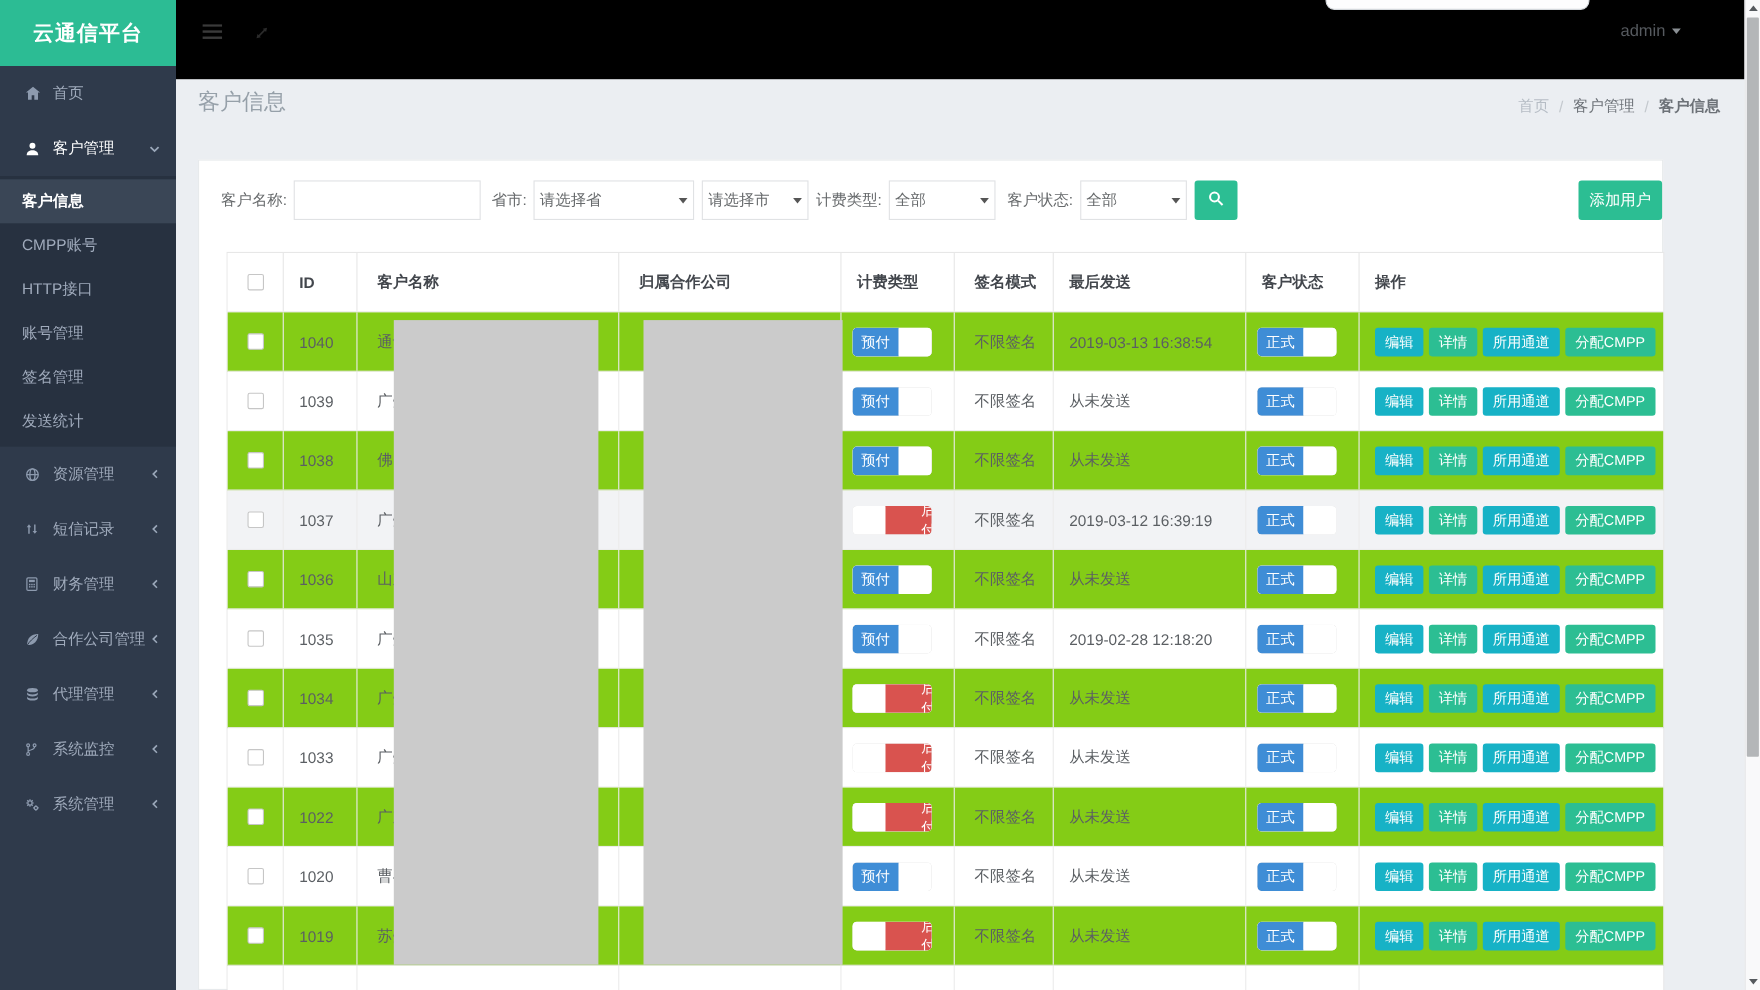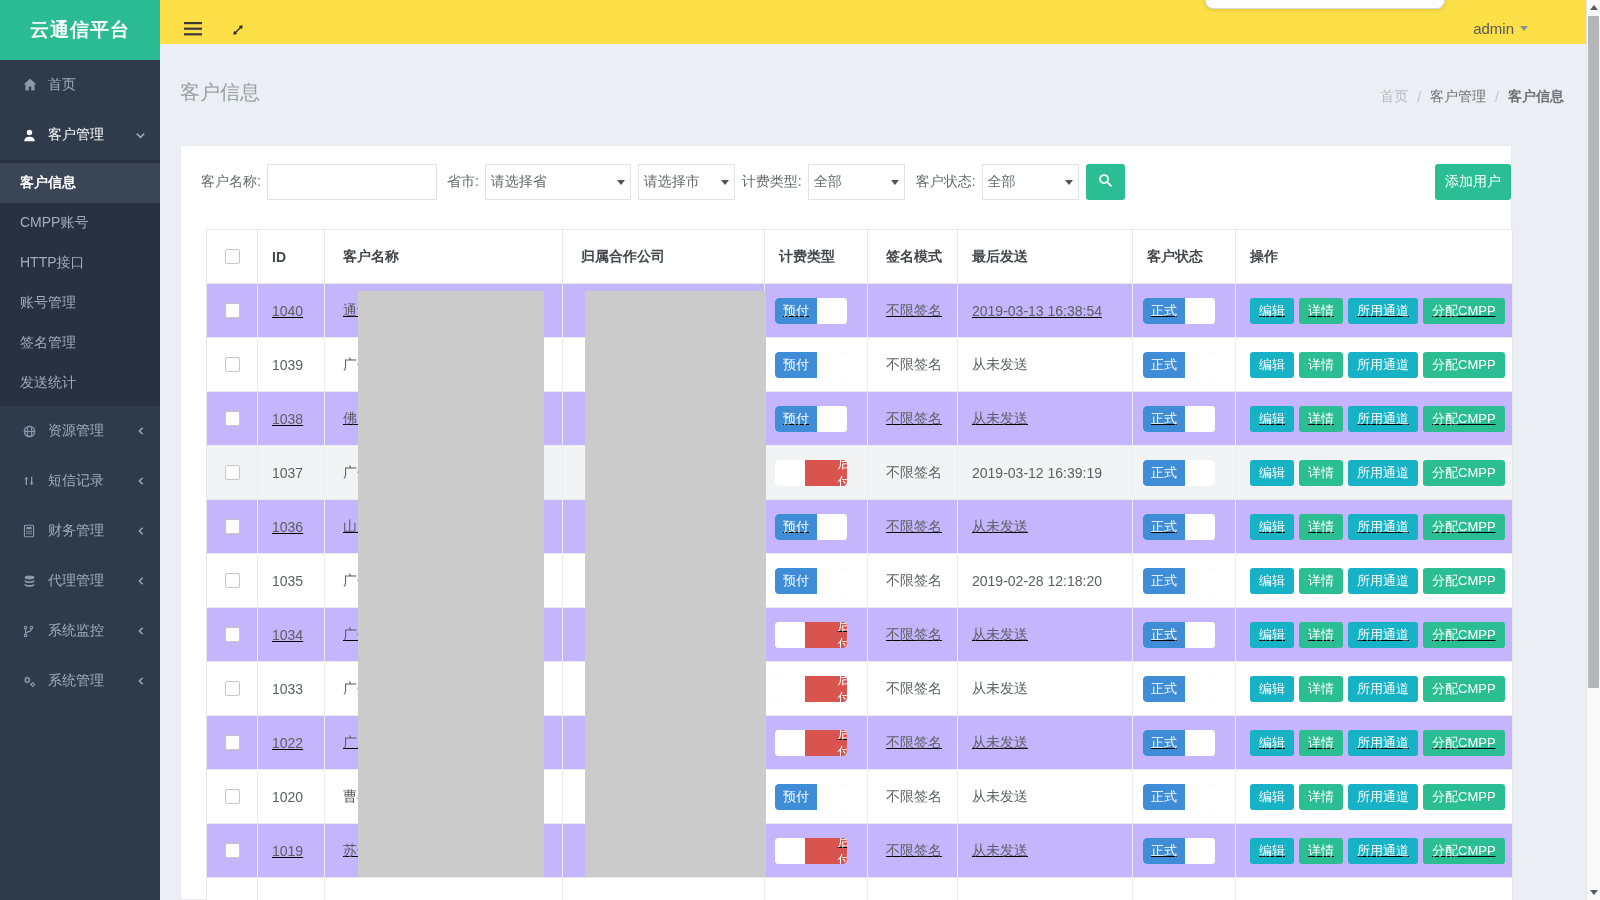--- a/index.html
+++ b/index.html
@@ -14,21 +14,21 @@
   .nav-item .ic { width:22px; display:flex; align-items:center; color:#8d9aae; flex:0 0 22px; }
   .nav-item .lbl { flex:1; margin-left:4px; white-space:nowrap; }
   .nav-item.active { color:#fff; }
   .nav-item.active .ic { color:#fff; }
   .nav-item .chev { color:#9aa7b9; display:flex; align-items:center; }
   .submenu { background:#273140; padding:3px 0; }
   .sub-item { height:40px; display:flex; align-items:center; padding-left:20px; color:#a0abbc; font-size:14px; cursor:pointer; }
   .sub-item.active { background:#3a4656; color:#fff; font-weight:bold; }
 
   
-  .topbar { position:absolute; left:160px; top:0; width:1426px; height:44px; background:#fde047; z-index:4; }
+  .topbar { position:absolute; left:160px; top:0; width:1426px; height:72px; background:#000000; z-index:4; }
   .burger { position:absolute; left:24px; top:22px; color:#3a3a3a; cursor:pointer; }
   .expand { position:absolute; left:70px; top:22px; color:#2b2b2b; cursor:pointer; }
   .admin { position:absolute; right:58px; top:20px; font-size:15px; color:#565a5f; display:flex; align-items:center; gap:6px; cursor:pointer; }
   .caret { width:0; height:0; border-left:4px solid transparent; border-right:4px solid transparent; border-top:5px solid #8a8f94; display:inline-block; }
   .artifact { position:absolute; left:1205px; top:-4px; width:240px; height:13px; background:#fdfdfe; border:1px solid #d4d8dc; border-radius:0 0 8px 8px; box-shadow:0 1px 4px rgba(0,0,0,.12); z-index:6; }
 
   
   .page-title { position:absolute; left:180px; top:79px; font-size:20px; color:#96a0a9; }
   .breadcrumb { position:absolute; right:36px; top:88px; font-size:14px; color:#b6bdc5; display:flex; gap:9px; align-items:center; }
   .breadcrumb .bc-sep { color:#c3c8cd; }
@@ -53,21 +53,21 @@
 
   
   .table { position:absolute; left:25px; top:83px; width:1307px; border:1px solid #e7e7e7; }
   .thead, .trow, .trow-partial { display:grid; grid-template-columns:51px 67px 238px 202px 103px 90px 175px 103px 276px; }
   .thead { height:54px; background:#fff; border-bottom:1px solid #e7e7e7; }
   .th { display:flex; align-items:center; font-size:14px; font-weight:bold; color:#43474d; padding-left:14px; border-right:1px solid #e7e7e7; }
   .th:last-child { border-right:none; }
   .th.c-name, .th.c-comp, .th.c-sign { padding-left:18px; }
   .trow { height:54px; background:#fff; border-bottom:1px solid #ececec; }
   .trow:last-of-type { border-bottom:1px solid #e7e7e7; }
-  .trow.stripe { background:#c4b5fd;text-decoration:underline; }
+  .trow.stripe { background:#84cc16; }
   .trow.hovered { background:#f2f3f5; }
   .td { display:flex; align-items:center; font-size:14px; color:#5b5f63; padding-left:14px; border-right:1px solid #ececec; overflow:hidden; }
   .td:last-child { border-right:none; }
   .td.c-cb, .th.c-cb { justify-content:center; padding-left:0; }
   .td.c-name, .td.c-comp, .td.c-sign { padding-left:18px; }
   .td.c-bill, .td.c-status { padding-left:10px; }
   .trow-partial { height:23px; background:#fff; }
   .tp { border-right:1px solid #ececec; }
   .tp:last-child { border-right:none; }
   .cb { width:15px; height:15px; border:1px solid #c6c6c6; background:#fff; border-radius:2px; cursor:pointer; }
@@ -176,20 +176,34 @@
               <rect x="6.2" y="4.4" width="7.6" height="3"></rect>
               <rect x="6.2" y="9.6" width="1.9" height="1.9"></rect>
               <rect x="9.1" y="9.6" width="1.9" height="1.9"></rect>
               <rect x="12" y="9.6" width="1.9" height="1.9"></rect>
               <rect x="6.2" y="12.6" width="1.9" height="1.9"></rect>
               <rect x="9.1" y="12.6" width="1.9" height="1.9"></rect>
               <rect x="12" y="12.6" width="1.9" height="1.9"></rect>
             </svg>
           </span>
           <span class="lbl">财务管理</span>
+          <span class="chev">
+            <svg width="10" height="10" viewBox="0 0 12 12" fill="none" stroke="currentColor" stroke-width="1.8">
+              <path d="M8 2 L4 6 L8 10"></path>
+            </svg>
+          </span>
+        </div>
+        <div class="nav-item">
+          <span class="ic">
+            <svg width="15" height="15" viewBox="0 0 20 20" fill="currentColor">
+              <path d="M17 3 C8 3 3.5 8 3.5 16.5 C12 16.5 17 11.5 17 3 Z"></path>
+              <path d="M3.5 17 C6.5 12 10.5 8.5 15.5 4.8" stroke="#2f3a4b" stroke-width="1.2" fill="none"></path>
+            </svg>
+          </span>
+          <span class="lbl">合作公司管理</span>
           <span class="chev">
             <svg width="10" height="10" viewBox="0 0 12 12" fill="none" stroke="currentColor" stroke-width="1.8">
               <path d="M8 2 L4 6 L8 10"></path>
             </svg>
           </span>
         </div>
         <div class="nav-item">
           <span class="ic">
             <svg width="15" height="15" viewBox="0 0 20 20" fill="currentColor">
               <ellipse cx="10" cy="4.6" rx="6.5" ry="2.6"></ellipse>

